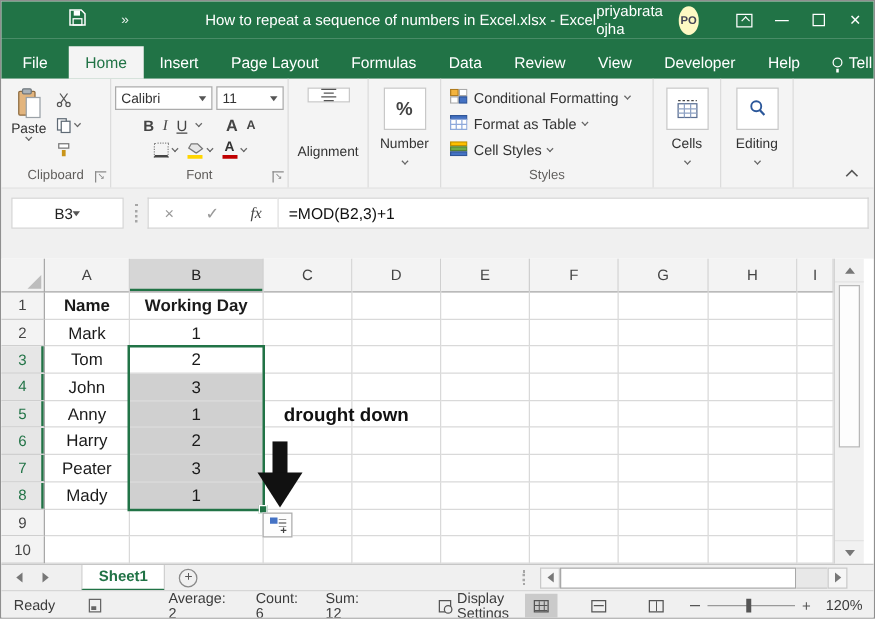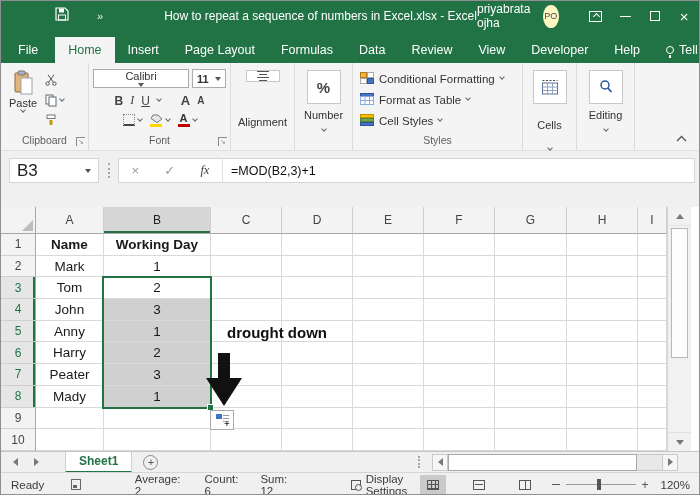--- a/index.html
+++ b/index.html
@@ -7,21 +7,21 @@
   body { font-family:"Liberation Sans", sans-serif; }
   .app { position:relative; width:700px; height:495px; background:#fff; border:1px solid #8f8f8f; overflow:hidden; }
 
   
   .titlebar { position:absolute; left:0; top:0; width:100%; height:30px; background:#217346; display:flex; align-items:center; color:#fff; }
   .qat-save { margin-left:54px; }
   .qat-more { margin-left:28px; font-size:11px; color:#eaf3ee; letter-spacing:-1px; }
   .tb-title { margin-left:62px; font-size:12px; color:#fff; white-space:nowrap; }
   .tb-spacer { flex:1; }
   .tb-user { font-size:12px; margin-right:10px; }
-  .avatar { width:23px; height:23px; border-radius:50%; background:#fef9c3; color:#445; font-size:9px; font-weight:normal; display:flex; align-items:center; justify-content:center; margin-right:22px; }
+  .avatar { width:23px; height:23px; border-radius:50%; background:#fef9c3; color:#445; font-size:9px; font-weight:bold; display:flex; align-items:center; justify-content:center; margin-right:22px; }
   .ribbon-display-btn { width:42px; height:30px; display:flex; align-items:center; justify-content:center; }
   .win-btn { width:42px; height:30px; display:flex; align-items:center; justify-content:center; }
   .min-glyph { width:11px; border-top:1px solid #fff; display:inline-block; }
   .max-glyph { width:10px; height:10px; border:1px solid #fff; display:inline-block; }
   .close-glyph { font-size:15px; line-height:1; color:#fff; }
   .rdo-glyph { width:13px; height:11px; border:1px solid #fff; position:relative; }
   .rdo-glyph::after { content:""; position:absolute; left:4px; top:2px; width:4px; height:4px; border-left:1px solid #fff; border-top:1px solid #fff; transform:rotate(45deg); }
 
   
   .tabrow { position:absolute; left:0; top:30px; width:100%; height:32px; background:#217346; display:flex; align-items:flex-end; }
@@ -45,52 +45,52 @@
   .g-clipboard { width:88px; }
   .clip-body { display:flex; width:100%; }
   .paste-btn { width:44px; display:flex; flex-direction:column; align-items:center; padding-top:3px; gap:2px; }
   .paste-lbl { font-size:11px; color:#333; }
   .clip-col { display:flex; flex-direction:column; gap:6px; padding-top:6px; }
   .mini-btn { display:flex; align-items:center; gap:3px; height:14px; }
 
   .g-font { width:142px; }
   .font-row1 { display:flex; gap:3px; margin-top:2px; }
   .combo { background:#fff; border:1px solid #ababab; height:19px; display:flex; align-items:center; justify-content:space-between; font-size:11px; color:#333; padding:0 4px; }
-  .combo.name { width:96px;flex-direction:column; }
-  .combo.size { width:34px;font-weight:bold; }
+  .combo.name { width:78px; }
+  .combo.size { width:54px; }
   .font-row2 { display:flex; align-items:center; gap:7px; margin-top:5px; font-size:12px; color:#444; }
   .fmt-b { font-weight:bold; }
   .fmt-i { font-style:italic; font-family:"Liberation Serif", serif; }
   .fmt-u { text-decoration:underline; }
   .grow-a { font-size:13px; font-weight:bold; color:#444; }
   .shrink-a { font-size:10px; font-weight:bold; color:#444; }
   .font-row3 { display:flex; align-items:center; gap:8px; margin-top:5px; }
   .borders-ic { width:12px; height:12px; border:1px dotted #8a8a8a; border-bottom:2px solid #444; }
   .colorbar { display:block; width:12px; height:3px; margin-top:1px; }
   .stack { display:flex; flex-direction:column; align-items:center; }
   .fontA { font-size:11px; font-weight:bold; color:#333; line-height:9px; }
 
   .g-collapsed { display:flex; flex-direction:column; align-items:center; }
-  .g-alignment { width:64px;gap:29px; } .g-number { width:58px; } .g-cells { width:54px;justify-content:space-between; } .g-editing { width:58px; }
+  .g-alignment { width:64px;gap:29px; } .g-number { width:58px; } .g-cells { width:54px; } .g-editing { width:58px; }
   .big-btn { width:34px; height:34px; background:#fff; border:1px solid #c8c8c8; display:flex; align-items:center; justify-content:center; margin-top:3px; }
   .collapsed-lbl { font-size:11px; color:#333; margin-top:5px; }
   .collapsed-chev { margin-top:6px; }
   .align-ic { display:flex; flex-direction:column; gap:2px; align-items:center; }
   .align-ic i { display:block; height:1px; background:#555; }
   .pct { font-size:15px; color:#444; font-weight:bold; }
 
   .g-styles { width:170px; align-items:flex-start; padding-left:7px; }
   .style-row { display:flex; align-items:center; gap:5px; height:19px; font-size:11.5px; color:#333; white-space:nowrap; }
 
   .g-empty { flex:1; border-right:none; position:relative; }
   .ribbon-collapse { position:absolute; right:12px; bottom:8px; width:11px; height:7px; }
 
   
   .fbar { position:absolute; left:0; top:150px; width:100%; height:56px; background:#f0f0f0; display:flex; align-items:flex-start; padding-top:7px; }
-  .namebox { margin-left:8px; width:90px; height:25px; background:#fff; border:1px solid #d4d4d4; display:flex; align-items:center; justify-content:space-between; padding:0 7px; font-size:17px; color:#222; }
+  .namebox { margin-left:8px; width:90px; height:25px; background:#fff; border:1px solid #d4d4d4; display:flex; align-items:center; justify-content:center; padding:0 7px; font-size:12px; color:#222; }
   .fbar-dots { margin-left:9px; height:25px; display:flex; align-items:center; }
   .dots { width:2px; height:15px; border-left:2px dotted #a6a6a6; }
   .fxbox { margin-left:8px; width:104px; height:25px; background:#fff; border:1px solid #d4d4d4; border-right:none; display:flex; align-items:center; justify-content:space-around; }
   .fx-x { color:#9a9a9a; font-size:13px; }
   .fx-check { color:#9a9a9a; font-size:13px; }
   .fx-fx { color:#444; font-size:12.5px; font-style:italic; font-family:"Liberation Serif", serif; }
   .formulabox { flex:1; margin-right:4px; height:25px; background:#fff; border:1px solid #d4d4d4; border-left:1px solid #e0e0e0; display:flex; align-items:center; padding-left:8px; font-size:12.5px; color:#111; }
 
   
   .sheet { position:absolute; left:0; top:206px; width:100%; height:244px; background:#fff; }

